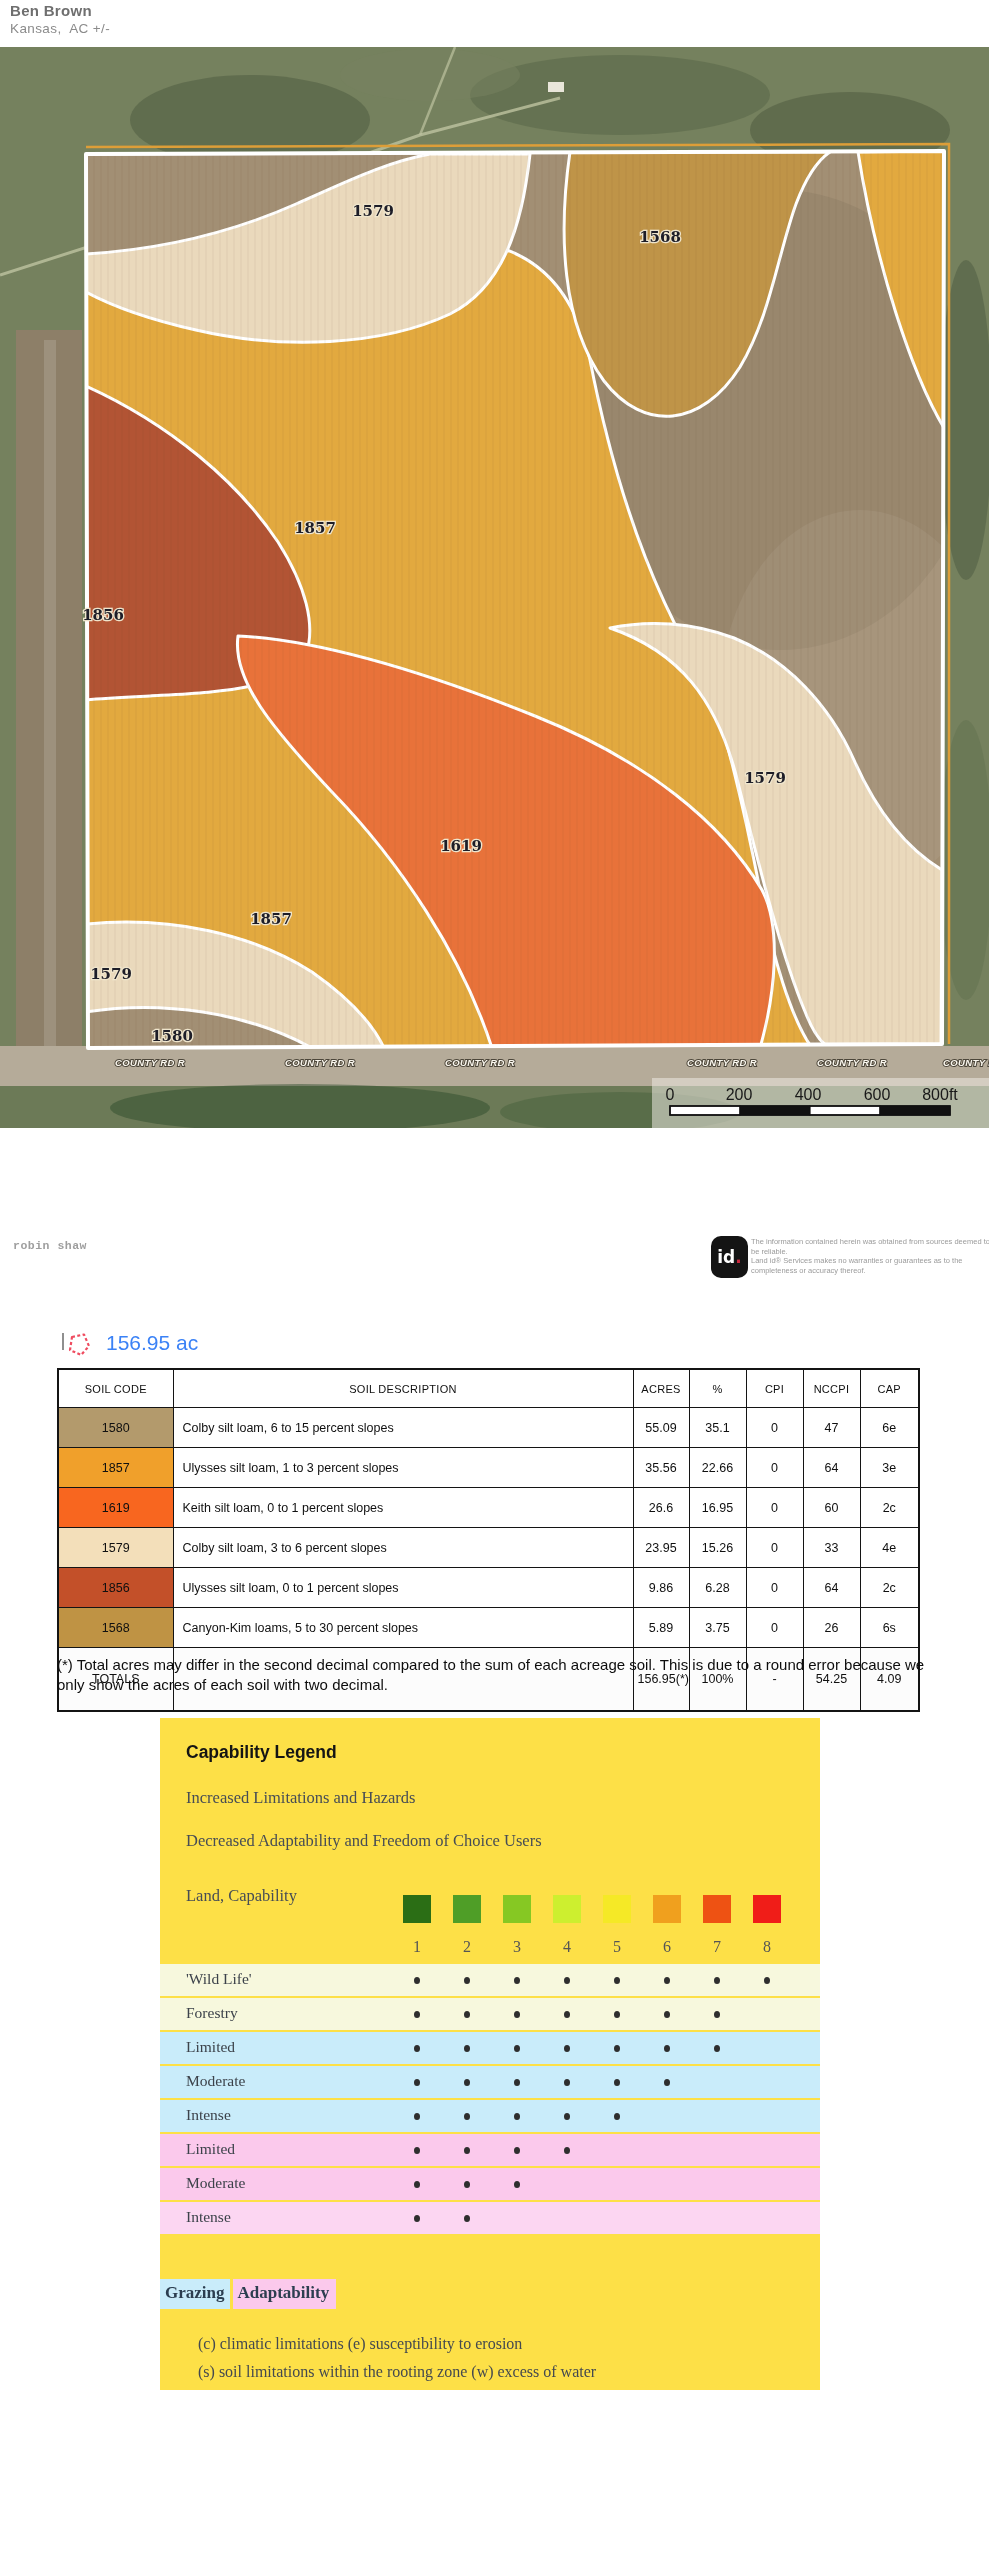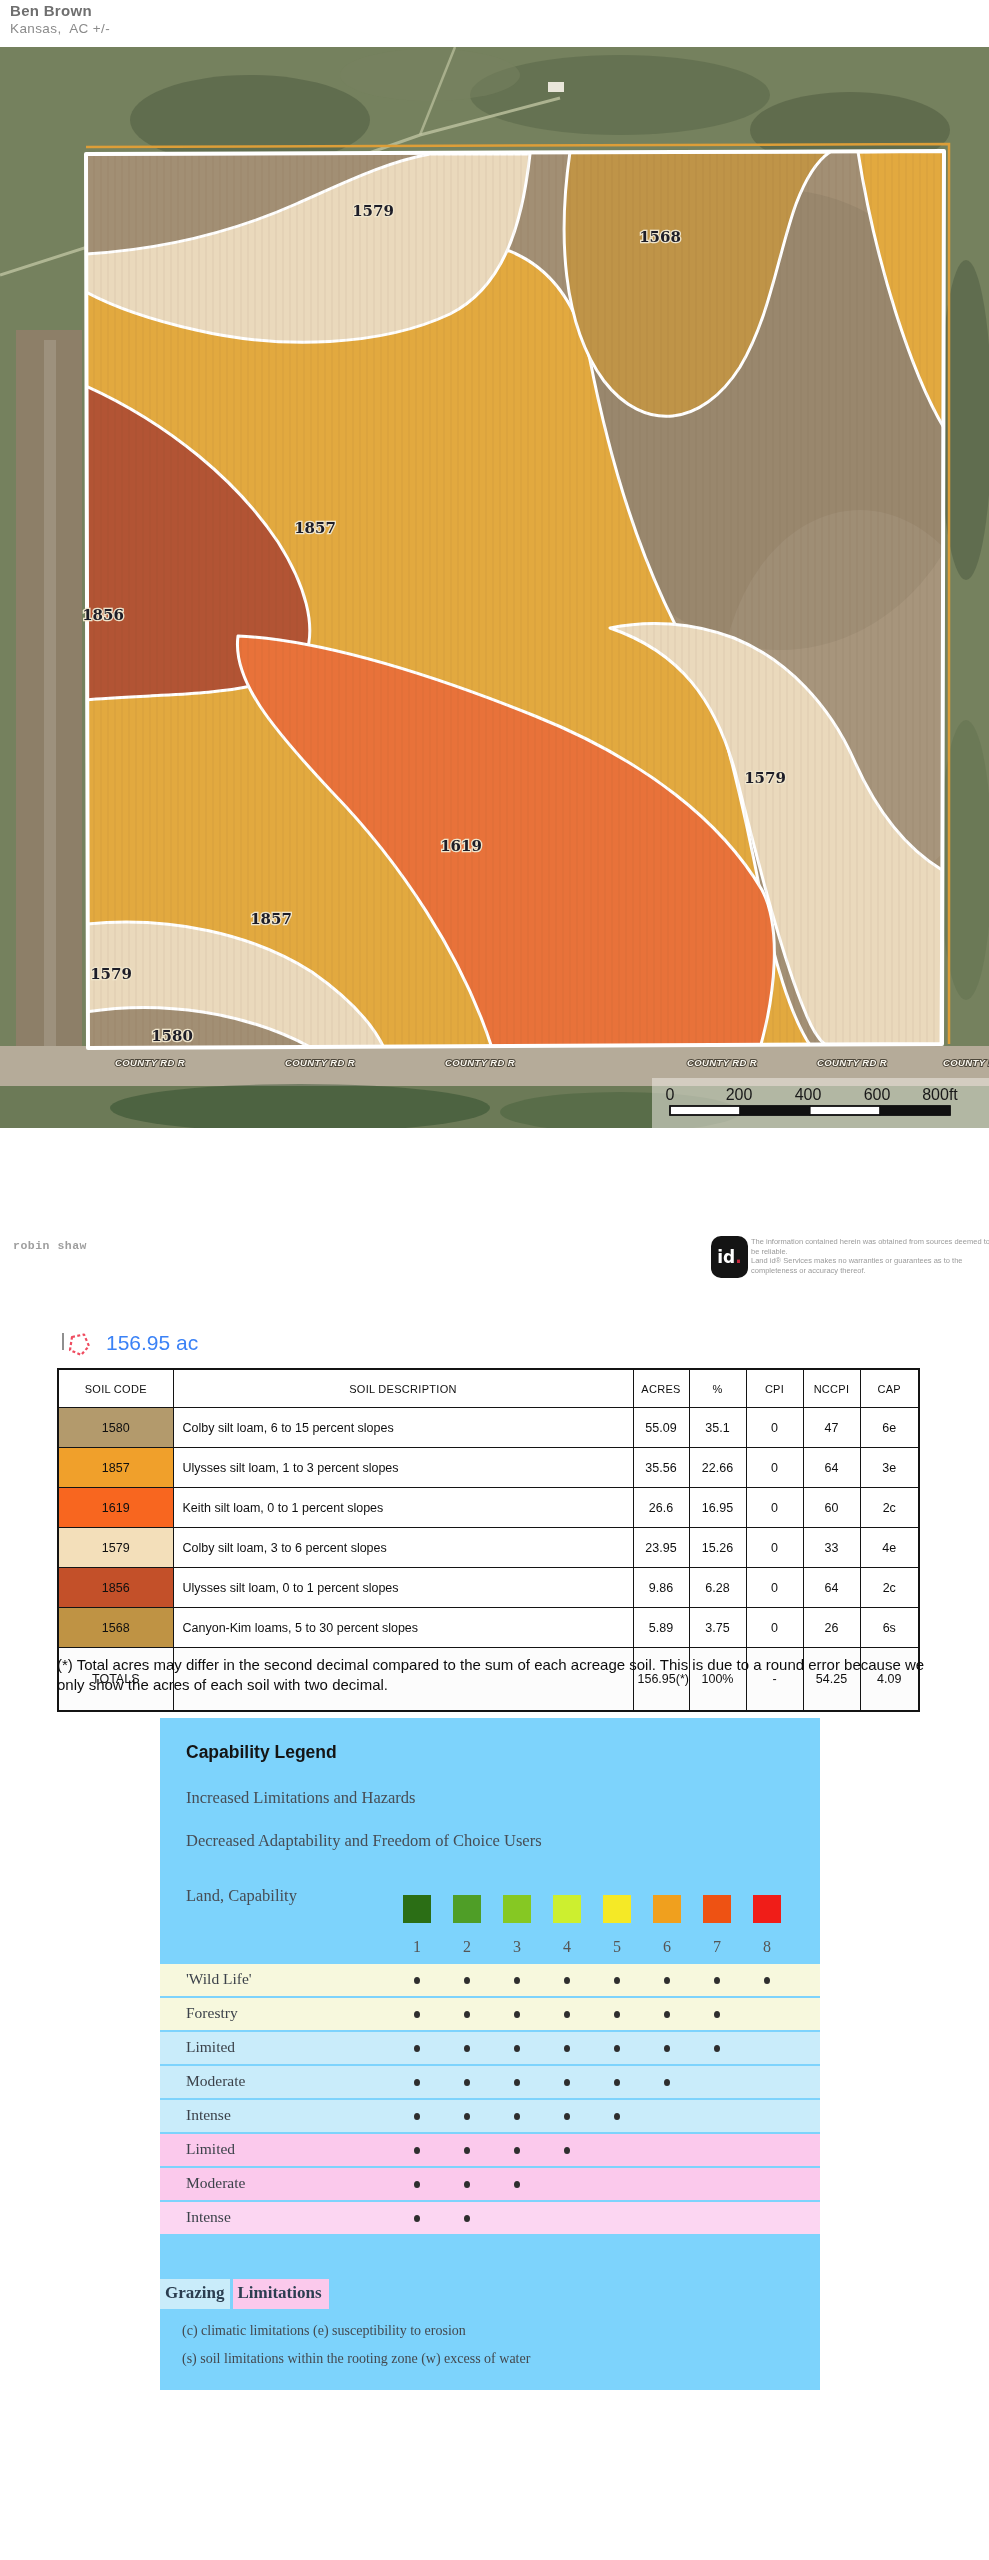--- a/index.html
+++ b/index.html
@@ -41,40 +41,40 @@
               text-align:center;vertical-align:middle;padding:4px;overflow:hidden;}
   .soil-table thead th{font-size:11px;height:29px;letter-spacing:.3px;}
   .soil-table tbody td{font-size:12.5px;height:31px;}
   .soil-table td.desc{text-align:left;padding-left:9px;}
   .soil-table tr.totals td{background:#fcfcfc;height:54px;font-size:12.5px;}
   .soil-table td.codecell{font-size:12.5px;}
 
   .tbl-footnote{left:57px;top:1655px;width:893px;font-size:15px;line-height:20px;color:#0d0d0d;}
 
   
-  .cap-box{left:160px;top:1718px;width:660px;height:672px;background:#7dd3fc;}
+  .cap-box{left:160px;top:1718px;width:660px;height:672px;background:#fde047;}
   .cap-title{left:26px;top:24px;font-size:17.5px;font-weight:bold;color:#141414;
              font-family:"Liberation Sans",sans-serif;}
   .cap-serif{font-family:"Liberation Serif",serif;color:#474d55;font-size:16.5px;}
   .cap-line1{left:26px;top:70px;}
   .cap-line2{left:26px;top:113px;}
   .cap-land{left:26px;top:168px;}
   .cap-square{position:absolute;top:177px;width:28px;height:28px;}
   .cap-num{position:absolute;top:220px;width:28px;text-align:center;
            font-family:"Liberation Serif",serif;font-size:16px;color:#555;}
   .cap-rows{position:absolute;left:0;top:246px;width:660px;}
   .cap-row{position:relative;width:660px;height:32px;margin-bottom:2px;}
   .cap-row-label{position:absolute;left:26px;top:6px;font-family:"Liberation Serif",serif;
                  font-size:15.5px;color:#3c424a;}
   .cap-dot{position:absolute;top:13px;width:6px;height:7px;border-radius:50%;background:#2e2e2e;}
   .cap-keys{position:absolute;left:0;top:561px;font-family:"Liberation Serif",serif;
             font-weight:bold;font-size:17px;color:#2c3e50;}
   .key-grazing{display:inline-block;background:#c9ecfa;padding:4px 5px 6px 5px;margin-right:3px;}
   .key-cult{display:inline-block;background:#fbc9ec;padding:4px 7px 6px 5px;}
-  .cap-foot{left:22px;font-family:"Liberation Serif",serif;font-size:14px;color:#44494f;}
+  .cap-foot{left:38px;font-family:"Liberation Serif",serif;font-size:16px;color:#44494f;margin-top:12px;}
   .cap-foot1{top:605px;}
   .cap-foot2{top:633px;}
 </style>
 </head>
 <body>
 
 <div class="page">
 
   <div class="abs hdr-title">Ben Brown</div>
   <div class="abs hdr-sub">Kansas,  AC +/-</div>
@@ -374,18 +374,18 @@
           <div class="cap-dot" style="left: 304px;"></div>
           <div class="cap-dot" style="left: 354px;"></div>
         </div>
         <div class="cap-row" style="background: rgb(252, 214, 242);">
           <div class="cap-row-label">Intense</div>
           <div class="cap-dot" style="left: 254px;"></div>
           <div class="cap-dot" style="left: 304px;"></div>
         </div>
       </div>
     <div class="cap-keys">
-      <span class="key-grazing">Grazing</span><span class="key-cult">Limitations</span>
+      <span class="key-grazing">Grazing</span><span class="key-cult">Adaptability</span>
     </div>
     <div class="abs cap-serif cap-foot cap-foot1">(c) climatic limitations (e) susceptibility to erosion</div>
     <div class="abs cap-serif cap-foot cap-foot2">(s) soil limitations within the rooting zone (w) excess of water</div>
   </div>
 </div>
 
 </body></html>

